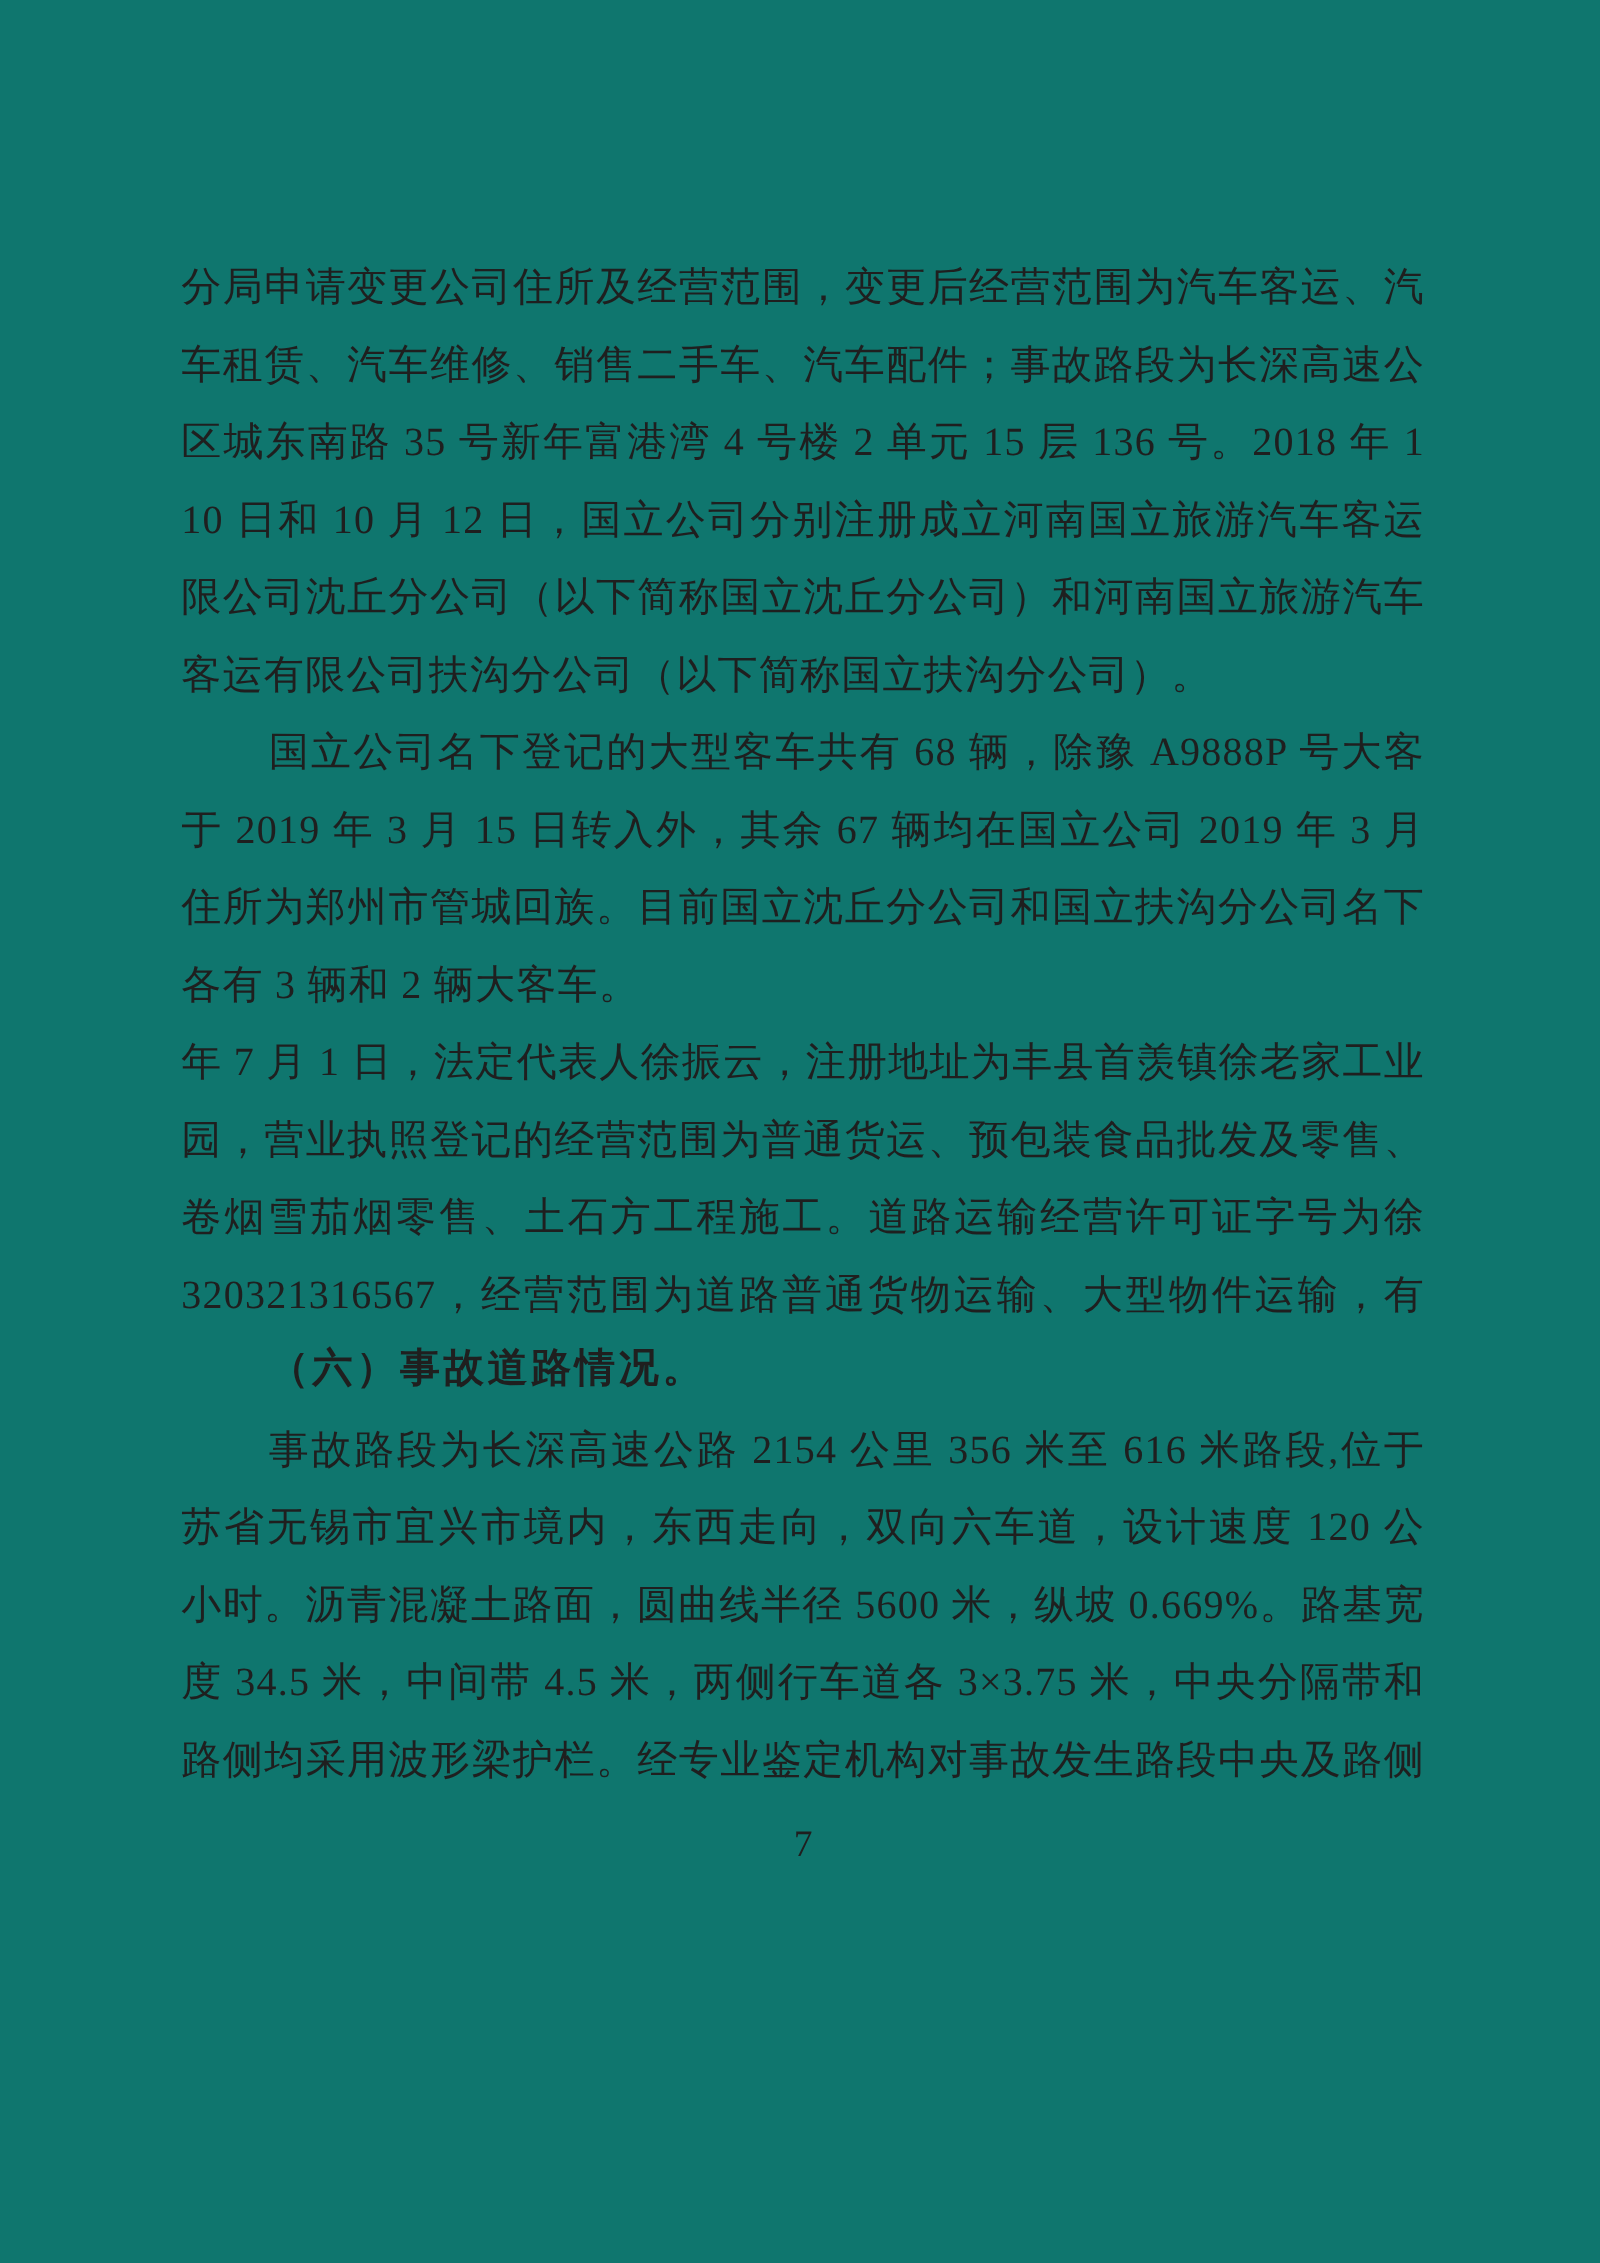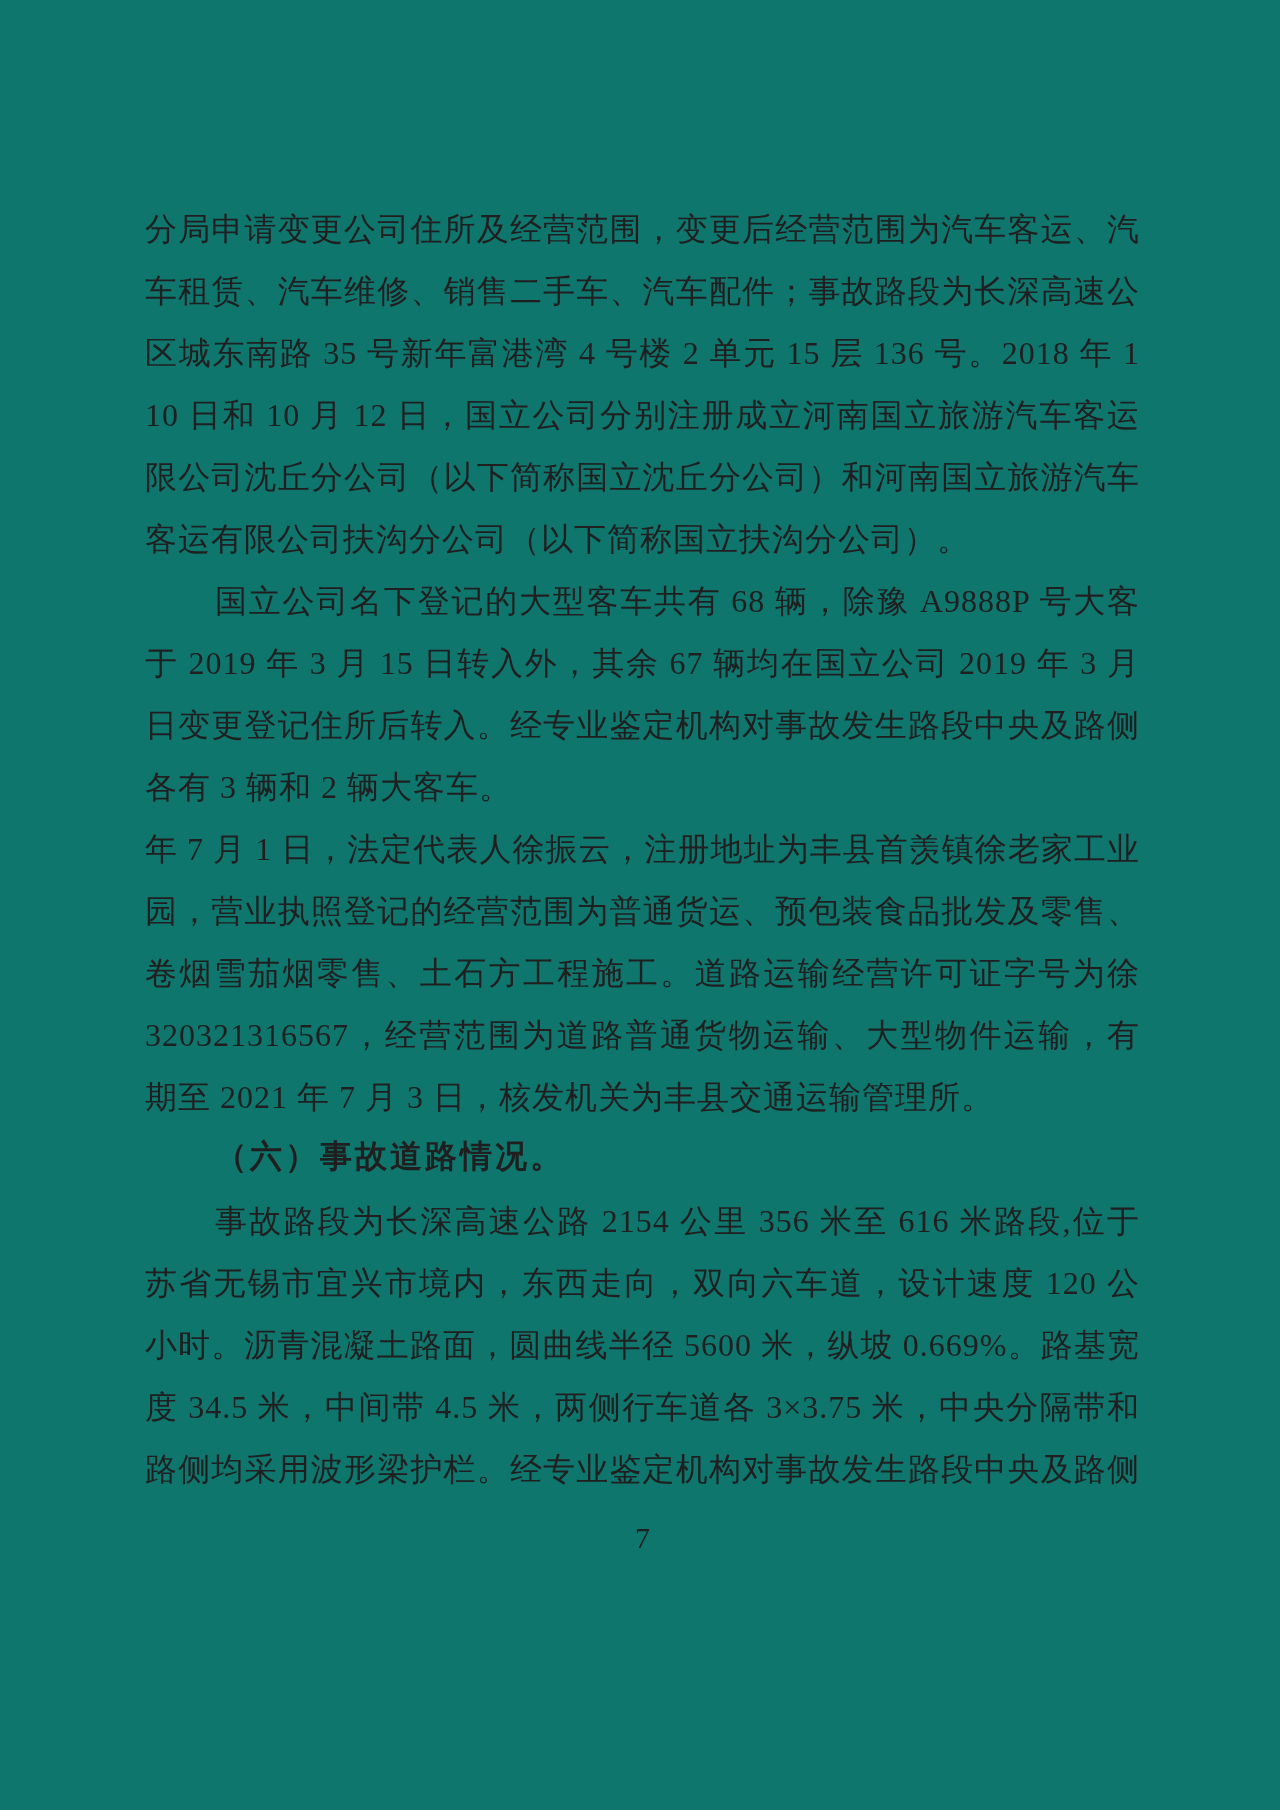--- a/index.html
+++ b/index.html
@@ -56,27 +56,26 @@
 
 <div class="page">
   <div class="line">分局申请变更公司住所及经营范围，变更后经营范围为汽车客运、汽</div>
   <div class="line">车租赁、汽车维修、销售二手车、汽车配件；事故路段为长深高速公路</div>
   <div class="line">区城东南路 35 号新年富港湾 4 号楼 2 单元 15 层 136 号。2018 年 1 月</div>
   <div class="line">10 日和 10 月 12 日，国立公司分别注册成立河南国立旅游汽车客运有</div>
   <div class="line">限公司沈丘分公司（以下简称国立沈丘分公司）和河南国立旅游汽车</div>
   <div class="line plain">客运有限公司扶沟分公司（以下简称国立扶沟分公司）。</div>
   <div class="line indent">国立公司名下登记的大型客车共有 68 辆，除豫 A9888P 号大客车</div>
   <div class="line">于 2019 年 3 月 15 日转入外，其余 67 辆均在国立公司 2019 年 3 月 20</div>
-  <div class="line">日变更登记住所后转入。经专业鉴定机构对事故发生路段中央及路侧</div>
+  <div class="line">住所为郑州市管城回族。目前国立沈丘分公司和国立扶沟分公司名下</div>
   <div class="line plain">各有 3 辆和 2 辆大客车。</div>
   <div class="line">年 7 月 1 日，法定代表人徐振云，注册地址为丰县首羡镇徐老家工业</div>
   <div class="line">园，营业执照登记的经营范围为普通货运、预包装食品批发及零售、</div>
   <div class="line">卷烟雪茄烟零售、土石方工程施工。道路运输经营许可证字号为徐</div>
   <div class="line">320321316567，经营范围为道路普通货物运输、大型物件运输，有效</div>
-  <div class="line plain">期至 2021 年 7 月 3 日，核发机关为丰县交通运输管理所。</div>
   <div class="line indent heading">（六）事故道路情况。</div>
   <div class="line indent">事故路段为长深高速公路 2154 公里 356 米至 616 米路段,位于江</div>
   <div class="line">苏省无锡市宜兴市境内，东西走向，双向六车道，设计速度 120 公里/</div>
   <div class="line">小时。沥青混凝土路面，圆曲线半径 5600 米，纵坡 0.669%。路基宽</div>
   <div class="line">度 34.5 米，中间带 4.5 米，两侧行车道各 3×3.75 米，中央分隔带和</div>
   <div class="line">路侧均采用波形梁护栏。经专业鉴定机构对事故发生路段中央及路侧</div>
   <div class="pageno">7</div>
 </div>
 
 </body></html>

